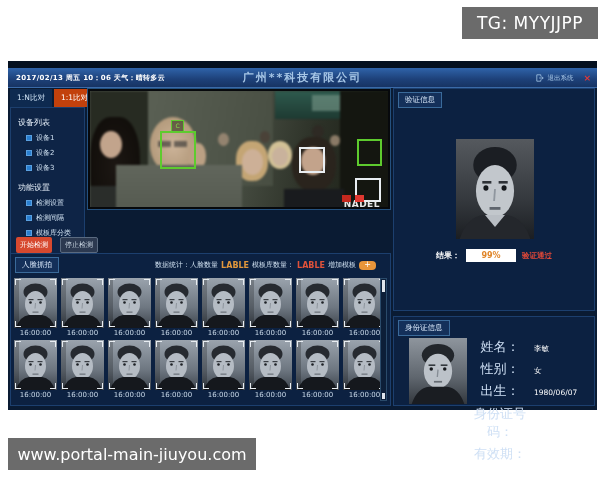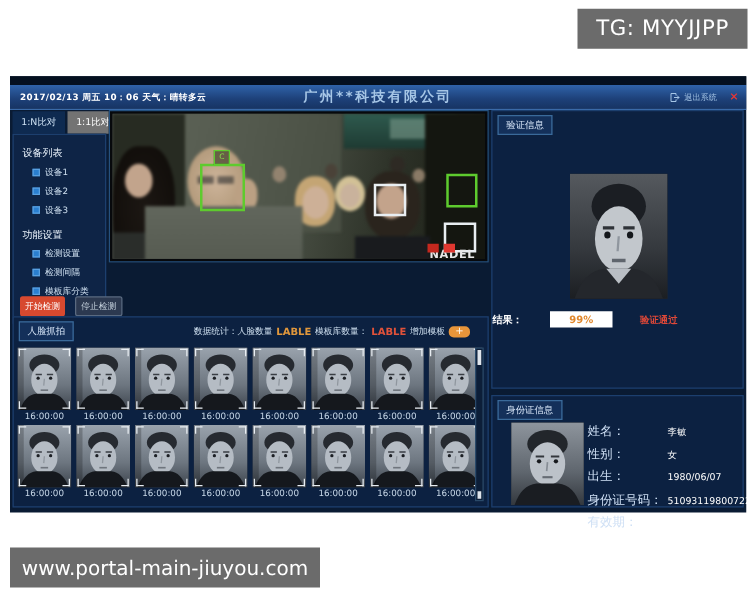--- a/index.html
+++ b/index.html
@@ -20,21 +20,21 @@
   .hdr-date { font-size:7px; font-weight:bold; color:#ffffff; letter-spacing:.3px; white-space:nowrap; }
   .hdr-title { position:absolute; left:0; right:0; text-align:center; font-size:11px; font-weight:bold;
     color:#a6c6e6; letter-spacing:2px; }
   .hdr-right { position:absolute; right:6px; top:0; height:20px; display:flex; align-items:center; gap:4px; }
   .hdr-exit { display:flex; align-items:center; gap:3px; color:#a6c6e6; font-size:6.5px; cursor:pointer; }
   .hdr-close { color:#e03838; font-size:9px; font-weight:bold; margin-left:6px; cursor:pointer; }
 
   
   .tabs { position:absolute; left:2px; top:28px; display:flex; gap:2px; }
   .tab { padding:4px 7px; font-size:7.5px; color:#cfe3f5; background:#0e2a50; cursor:pointer; white-space:nowrap;text-align:right; }
-  .tab.active { background:#737373; color:#fff; }
+  .tab.active { background:#c2410c; color:#fff; }
 
   
   .sidebar { position:absolute; left:2px; top:46px; width:75px; height:152px; background:#0e2446;
     border:1px solid #1c3f6e; }
   .side-title { margin:9px 0 2px 7px; font-size:8px; color:#eaf3fc; }
   .check-item { display:flex; align-items:center; gap:4px; margin:5px 0 0 15px; font-size:7px; color:#cfe0f0; cursor:pointer; }
   .checkbox { width:6px; height:6px; background:#2a7fd0; border:1px solid #5aa0e0; flex:none; }
   .btn-row { position:absolute; left:5px; bottom:5px; display:flex; gap:8px; }
   .btn { font-size:7px; padding:3px 4px; border-radius:2px; cursor:pointer; white-space:nowrap; }
   .btn-start { background:#d7492f; color:#fff; }
@@ -90,32 +90,32 @@
   .vscroll { position:absolute; right:3px; top:24px; bottom:4px; width:7px; background:#0c1e38;
     border:1px solid #2a4a6a; cursor:pointer; }
   .vscroll .vthumb { position:absolute; left:1px; right:1px; top:1px; height:12px; background:#dfe5ec; }
   .vscroll .varrow { position:absolute; left:1px; right:1px; bottom:1px; height:6px; background:#dfe5ec; }
 
   
   .verify { position:absolute; left:385px; top:27px; width:202px; height:223px; background:#0c2141;
     border:1px solid #1c3f6e; }
   .verify-photo { position:absolute; left:62px; top:50px; width:78px; height:100px; background:#23262a; }
   .result-row { position:absolute; left:0; top:160px; width:100%; display:flex; align-items:center;
-    justify-content:flex-start; gap:22px; }
+    justify-content:center; gap:6px; }
   .result-label { font-size:8px; font-weight:bold; color:#fff; }
   .result-value { width:50px; height:13px; background:#fff; color:#e0862a; font-size:8px; font-weight:bold;
     text-align:center; line-height:13px; }
   .result-status { font-size:7.5px; font-weight:bold; color:#e04838; }
 
   .idcard { position:absolute; left:385px; top:255px; width:202px; height:90px; background:#0c2141;
     border:1px solid #1c3f6e; }
   .id-photo { position:absolute; left:15px; top:21px; width:58px; height:66px; background:#3a3e42; }
   .id-fields { position:absolute; left:76px; top:21px; right:4px; }
   .id-row { display:flex; align-items:baseline; margin-bottom:4.2px; }
-  .id-label { width:60px; text-align:left; font-size:10px; color:#cfe0f5; flex:none; }
+  .id-label { width:60px; text-align:center; font-size:13px; color:#cfe0f5; flex:none; }
   .id-value { font-size:7.5px; color:#ffffff; margin-left:4px; white-space:nowrap; }
 </style>
 </head>
 <body>
 
 <div class="stage">
 
   <div class="wm wm-top">
     <span>TG: MYYJJPP</span>
   </div>

